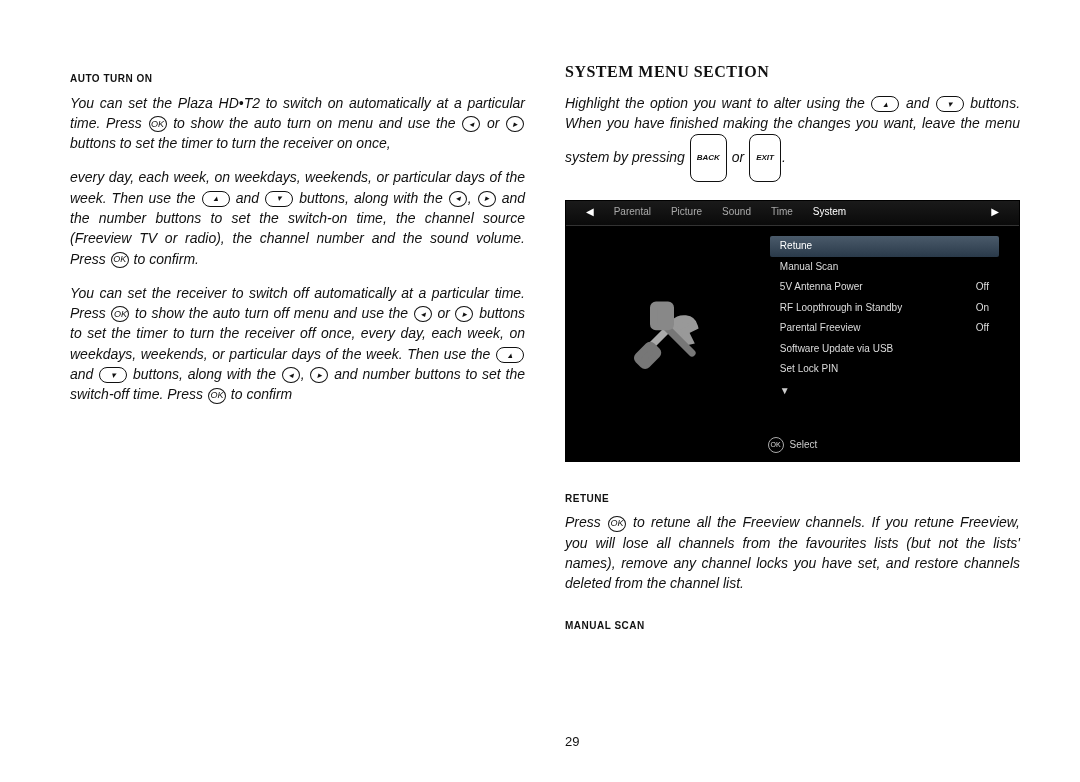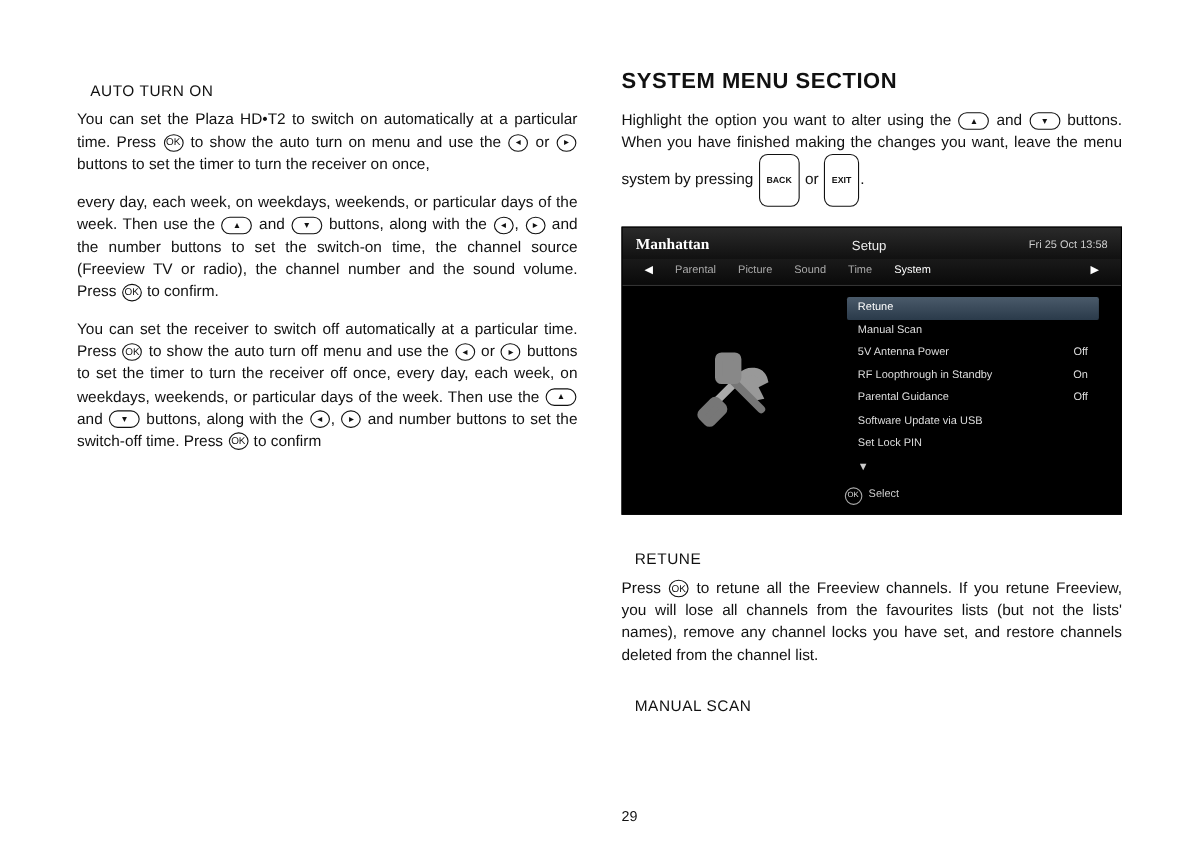--- a/index.html
+++ b/index.html
@@ -18,34 +18,36 @@
     gap: 40px;
   }
   .col {
     flex: 1;
     display: flex;
     flex-direction: column;
     font-size: 14px;
     line-height: 1.45;
   }
   h1 {
-    font-size: 20px;
+    font-size: 16px;
     font-weight: 900;
     letter-spacing: 0.5px;
     margin: 0 0 10px 0;
+    font-family: Liberation Serif, serif;
   }
   h2 {
-    font-size: 14px;
-    font-weight: 400;
+    font-size: 10px;
+    font-weight: 700;
     letter-spacing: 0.5px;
-    margin: 12px 0 6px 12px;
+    margin: 12px 0 6px 0;
   }
   p.just {
     text-align: justify;
     margin: 0 0 14px 0;
+    font-style: italic;
   }
   .btn {
     display: inline-flex;
     align-items: center;
     justify-content: center;
     border: 1px solid #111;
     border-radius: 9px;
     min-width: 18px;
     height: 14px;
     padding: 0 4px;
@@ -202,25 +204,20 @@
       <span class="btn">▴</span>
       <span>and</span>
       <span class="btn">▾</span>
       <span>buttons. When you have finished making the changes you want, leave the menu system by pressing</span>
       <span class="btn pill">BACK</span>
       <span>or</span>
       <span class="btn pill">EXIT</span><span>.</span>
     </p>
 
     <div class="shot">
-      <div class="shot-top">
-        <span class="brand">Manhattan</span>
-        <span class="shot-title">Setup</span>
-        <span class="shot-time">Fri 25 Oct 13:58</span>
-      </div>
       <div class="tabs">
         <span class="arrow">◀</span>
         <span>Parental</span>
         <span>Picture</span>
         <span>Sound</span>
         <span>Time</span>
         <span class="active">System</span>
         <span class="arrow" style="margin-left:auto">▶</span>
       </div>
       <div class="shot-body">
@@ -246,21 +243,21 @@
           </div>
           <div class="menu-row">
             <span>5V Antenna Power</span>
             <span>Off</span>
           </div>
           <div class="menu-row">
             <span>RF Loopthrough in Standby</span>
             <span>On</span>
           </div>
           <div class="menu-row">
-            <span>Parental Guidance</span>
+            <span>Parental Freeview</span>
             <span>Off</span>
           </div>
           <div class="menu-row">
             <span>Software Update via USB</span>
             <span></span>
           </div>
           <div class="menu-row">
             <span>Set Lock PIN</span>
             <span></span>
           </div>

